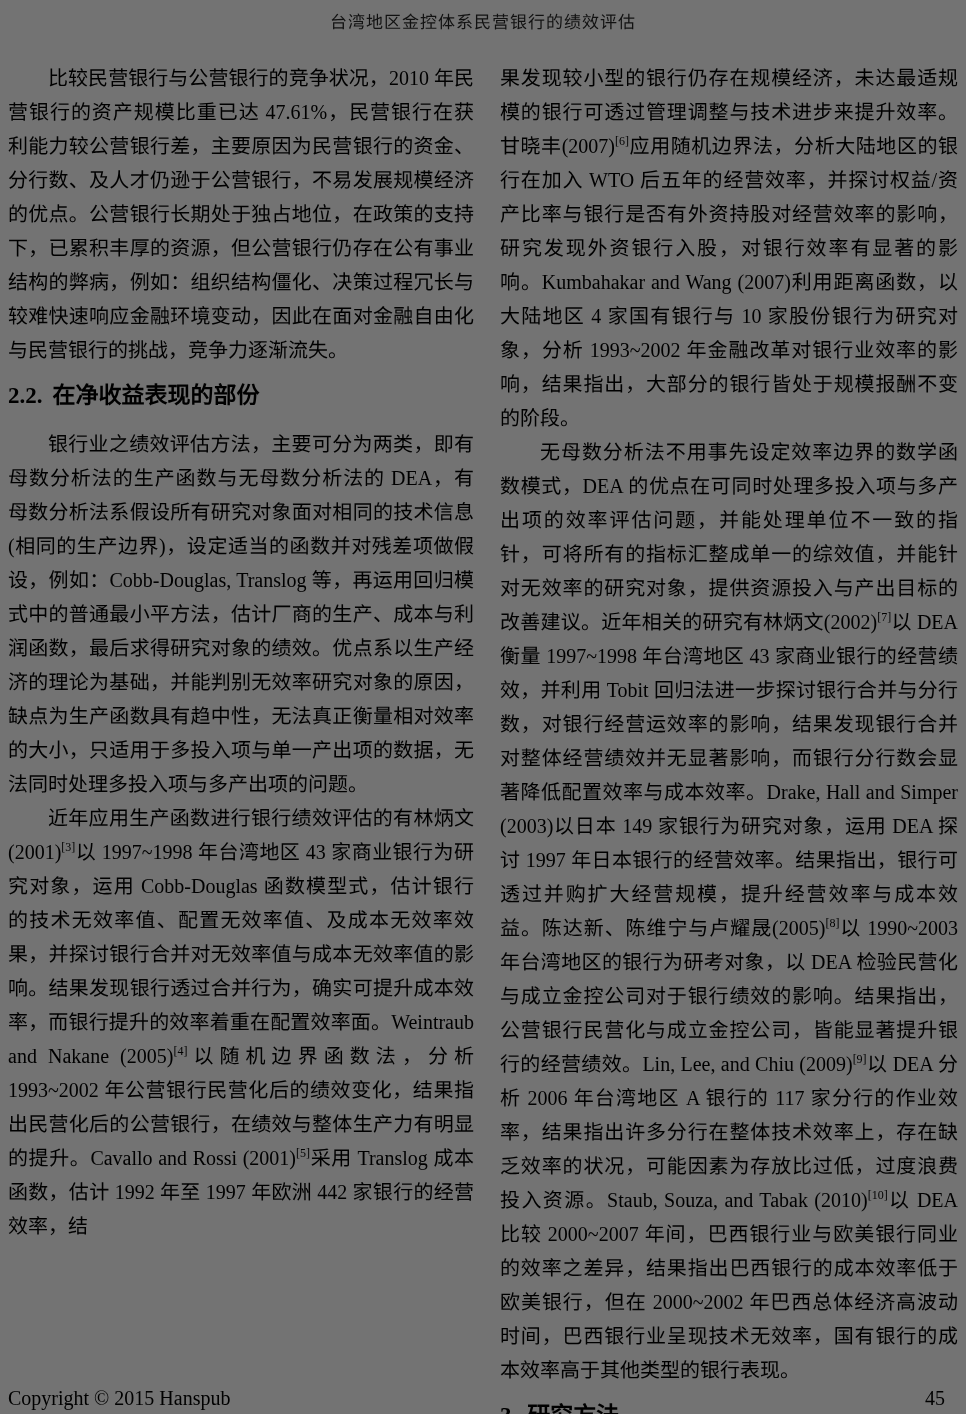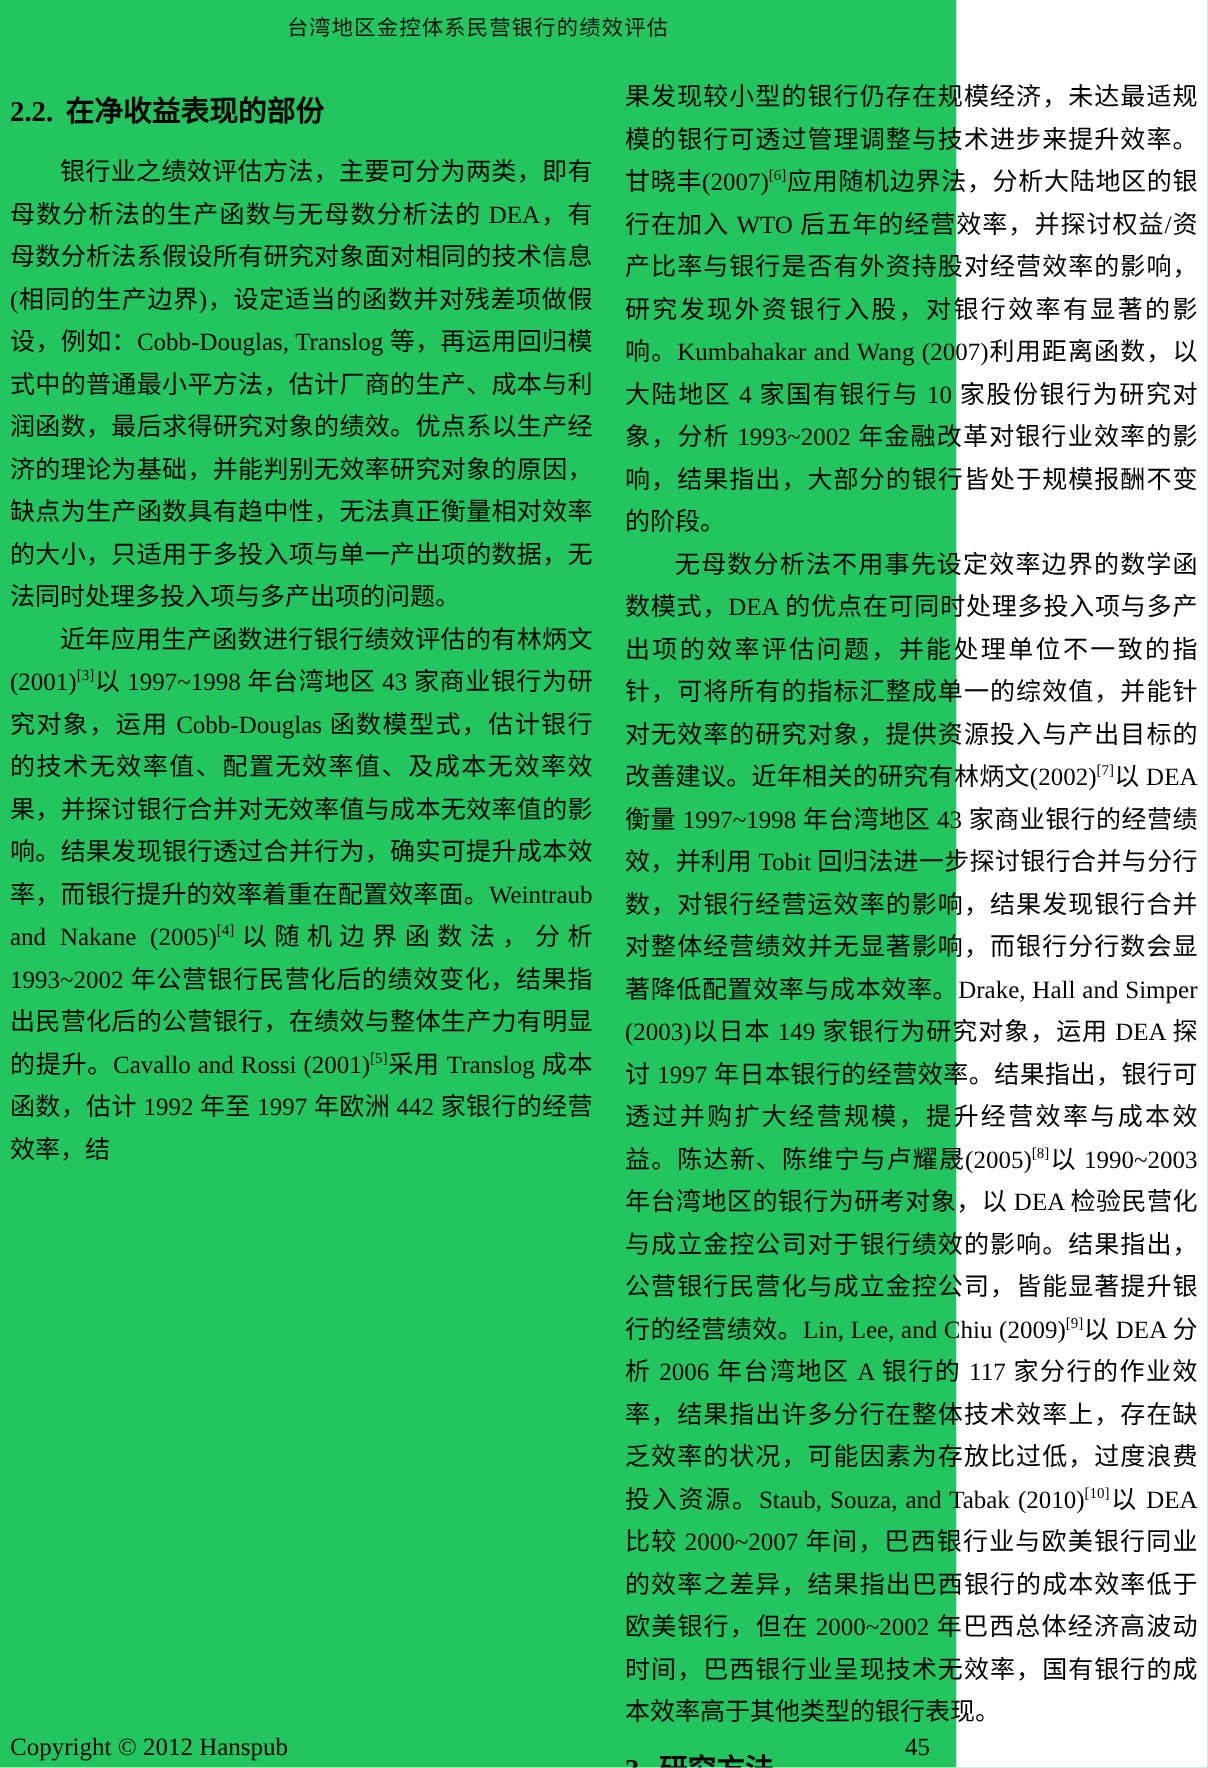--- a/index.html
+++ b/index.html
@@ -1,21 +1,21 @@
 <!DOCTYPE html>
 <html lang="zh-CN"><head>
 <meta charset="utf-8">
 <style>
   html,body{margin:0;padding:0;background:#ffffff;}
   body{
     width:966px;height:1414px;position:relative;overflow:hidden;
     color:#000;font-family:"Liberation Serif","DejaVu Serif",serif;
     -webkit-font-smoothing:antialiased;
   }
-  .page{position:relative;width:765px;height:1414px;background:#22c55e;}
+  .page{position:relative;width:966px;height:1414px;background:#737373;}
   .running-head{
     position:absolute;top:8px;left:0;width:100%;
     text-align:center;font-size:17px;letter-spacing:1px;color:#111;
   }
   .content{
     position:absolute;top:61px;left:8px;width:950px;
     display:flex;gap:26px;align-items:flex-start;
   }
   .col{display:block;}
   .col-left{width:466px;}
@@ -41,28 +41,29 @@
 </style>
 </head>
 <body>
 
 <div class="page">
 
   <div class="running-head">台湾地区金控体系民营银行的绩效评估</div>
 
   <div class="content">
     <div class="col col-left">
+        <p class="para indent">比较民营银行与公营银行的竞争状况，2010 年民营银行的资产规模比重已达 47.61%，民营银行在获利能力较公营银行差，主要原因为民营银行的资金、分行数、及人才仍逊于公营银行，不易发展规模经济的优点。公营银行长期处于独占地位，在政策的支持下，已累积丰厚的资源，但公营银行仍存在公有事业结构的弊病，例如：组织结构僵化、决策过程冗长与较难快速响应金融环境变动，因此在面对金融自由化与民营银行的挑战，竞争力逐渐流失。</p>
         <h2 class="sec-heading"><span class="sec-num">2.2.</span><span class="sec-text">在净收益表现的部份</span></h2>
         <p class="para indent">银行业之绩效评估方法，主要可分为两类，即有母数分析法的生产函数与无母数分析法的 DEA，有母数分析法系假设所有研究对象面对相同的技术信息(相同的生产边界)，设定适当的函数并对残差项做假设，例如：Cobb-Douglas, Translog 等，再运用回归模式中的普通最小平方法，估计厂商的生产、成本与利润函数，最后求得研究对象的绩效。优点系以生产经济的理论为基础，并能判别无效率研究对象的原因，缺点为生产函数具有趋中性，无法真正衡量相对效率的大小，只适用于多投入项与单一产出项的数据，无法同时处理多投入项与多产出项的问题。</p>
         <p class="para indent">近年应用生产函数进行银行绩效评估的有林炳文(2001)<sup class="cite">[3]</sup>以 1997~1998 年台湾地区 43 家商业银行为研究对象，运用 Cobb-Douglas 函数模型式，估计银行的技术无效率值、配置无效率值、及成本无效率效果，并探讨银行合并对无效率值与成本无效率值的影响。结果发现银行透过合并行为，确实可提升成本效率，而银行提升的效率着重在配置效率面。Weintraub and Nakane (2005)<sup class="cite">[4]</sup>以随机边界函数法，分析 1993~2002 年公营银行民营化后的绩效变化，结果指出民营化后的公营银行，在绩效与整体生产力有明显的提升。Cavallo and Rossi (2001)<sup class="cite">[5]</sup>采用 Translog 成本函数，估计 1992 年至 1997 年欧洲 442 家银行的经营效率，结</p>
       </div>
     <div class="col col-right">
         <p class="para">果发现较小型的银行仍存在规模经济，未达最适规模的银行可透过管理调整与技术进步来提升效率。甘晓丰(2007)<sup class="cite">[6]</sup>应用随机边界法，分析大陆地区的银行在加入 WTO 后五年的经营效率，并探讨权益/资产比率与银行是否有外资持股对经营效率的影响，研究发现外资银行入股，对银行效率有显著的影响。Kumbahakar and Wang (2007)利用距离函数，以大陆地区 4 家国有银行与 10 家股份银行为研究对象，分析 1993~2002 年金融改革对银行业效率的影响，结果指出，大部分的银行皆处于规模报酬不变的阶段。</p>
         <p class="para indent">无母数分析法不用事先设定效率边界的数学函数模式，DEA 的优点在可同时处理多投入项与多产出项的效率评估问题，并能处理单位不一致的指针，可将所有的指标汇整成单一的综效值，并能针对无效率的研究对象，提供资源投入与产出目标的改善建议。近年相关的研究有林炳文(2002)<sup class="cite">[7]</sup>以 DEA 衡量 1997~1998 年台湾地区 43 家商业银行的经营绩效，并利用 Tobit 回归法进一步探讨银行合并与分行数，对银行经营运效率的影响，结果发现银行合并对整体经营绩效并无显著影响，而银行分行数会显著降低配置效率与成本效率。Drake, Hall and Simper (2003)以日本 149 家银行为研究对象，运用 DEA 探讨 1997 年日本银行的经营效率。结果指出，银行可透过并购扩大经营规模，提升经营效率与成本效益。陈达新、陈维宁与卢耀晟(2005)<sup class="cite">[8]</sup>以 1990~2003 年台湾地区的银行为研考对象，以 DEA 检验民营化与成立金控公司对于银行绩效的影响。结果指出，公营银行民营化与成立金控公司，皆能显著提升银行的经营绩效。Lin, Lee, and Chiu (2009)<sup class="cite">[9]</sup>以 DEA 分析 2006 年台湾地区 A 银行的 117 家分行的作业效率，结果指出许多分行在整体技术效率上，存在缺乏效率的状况，可能因素为存放比过低，过度浪费投入资源。Staub, Souza, and Tabak (2010)<sup class="cite">[10]</sup>以 DEA 比较 2000~2007 年间，巴西银行业与欧美银行同业的效率之差异，结果指出巴西银行的成本效率低于欧美银行，但在 2000~2002 年巴西总体经济高波动时间，巴西银行业呈现技术无效率，国有银行的成本效率高于其他类型的银行表现。</p>
         <h2 class="sec-heading"><span class="sec-num">3.</span><span class="sec-text">研究方法</span></h2>
       </div>
   </div>
 
-  <div class="footer-copyright">Copyright © 2012 Hanspub</div>
+  <div class="footer-copyright">Copyright © 2015 Hanspub</div>
 
   <div class="footer-page">45</div>
 
 </div>
 
 </body></html>

